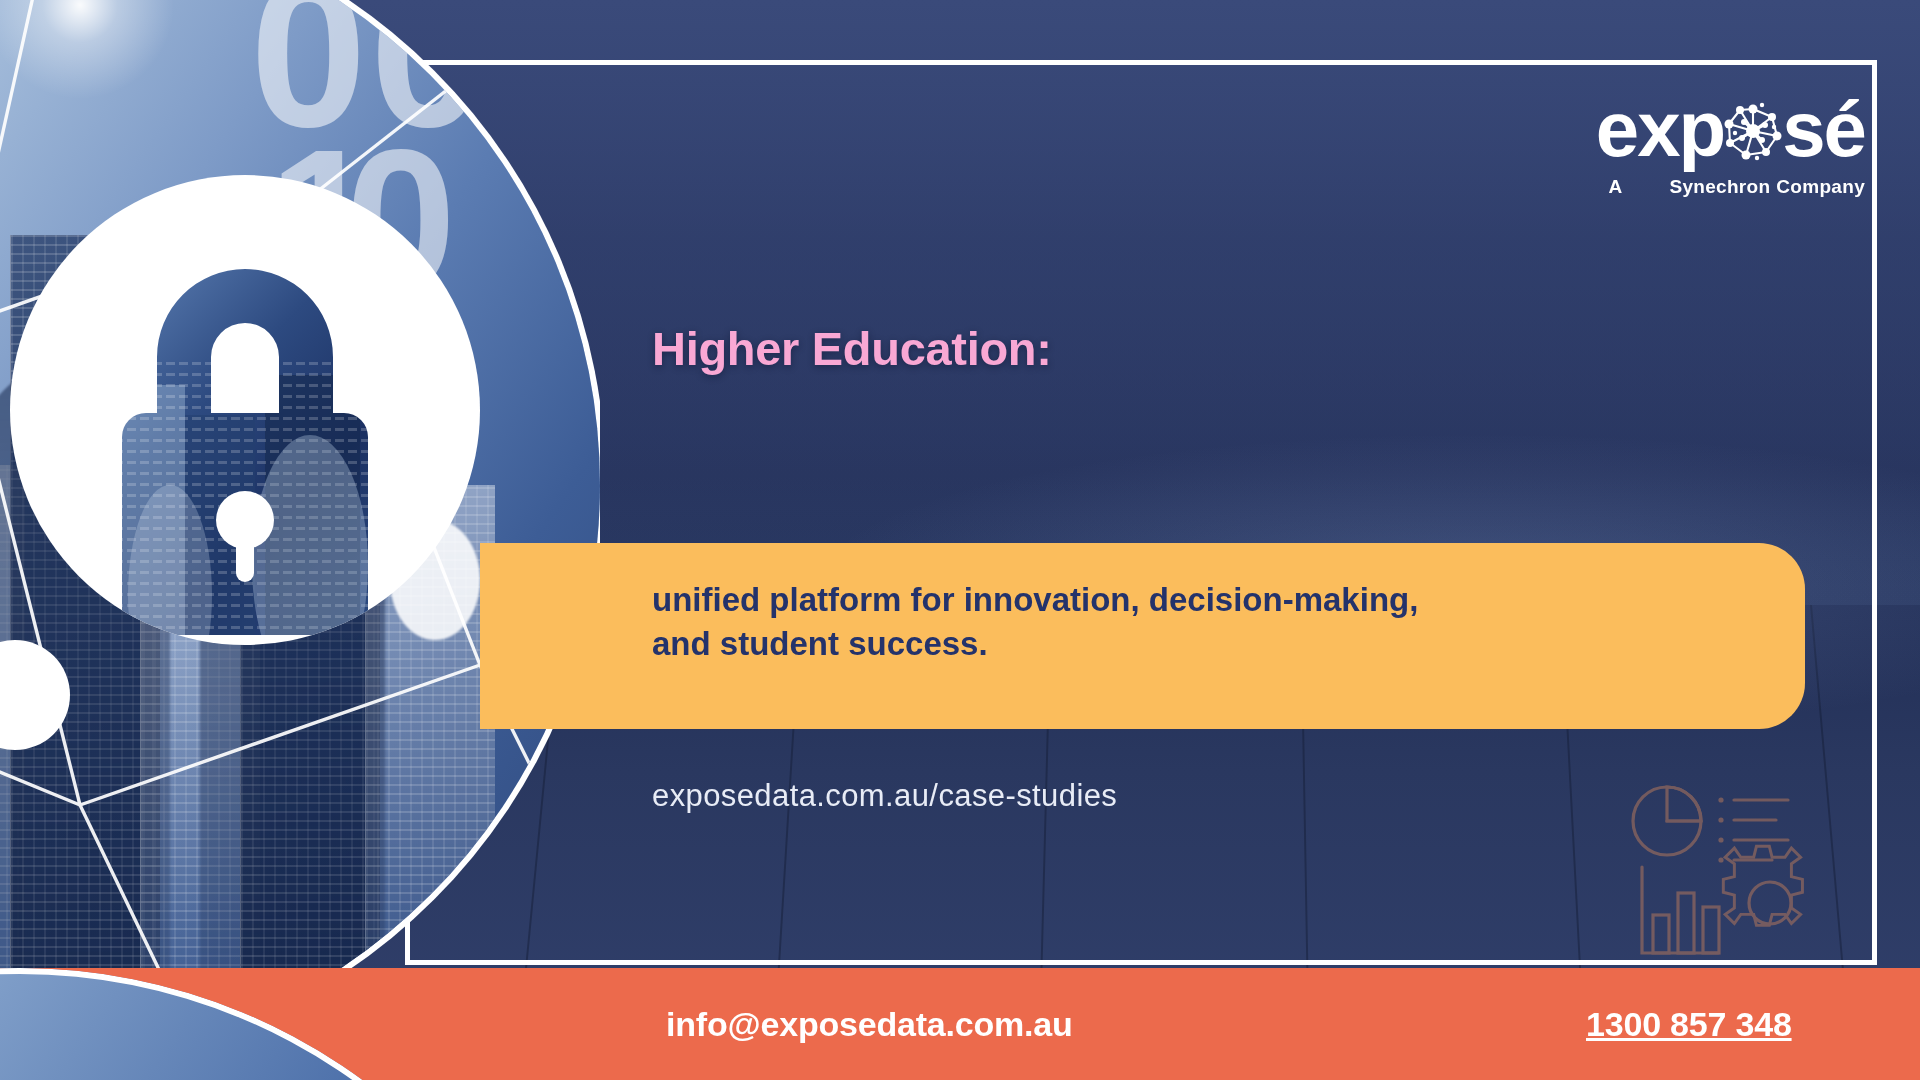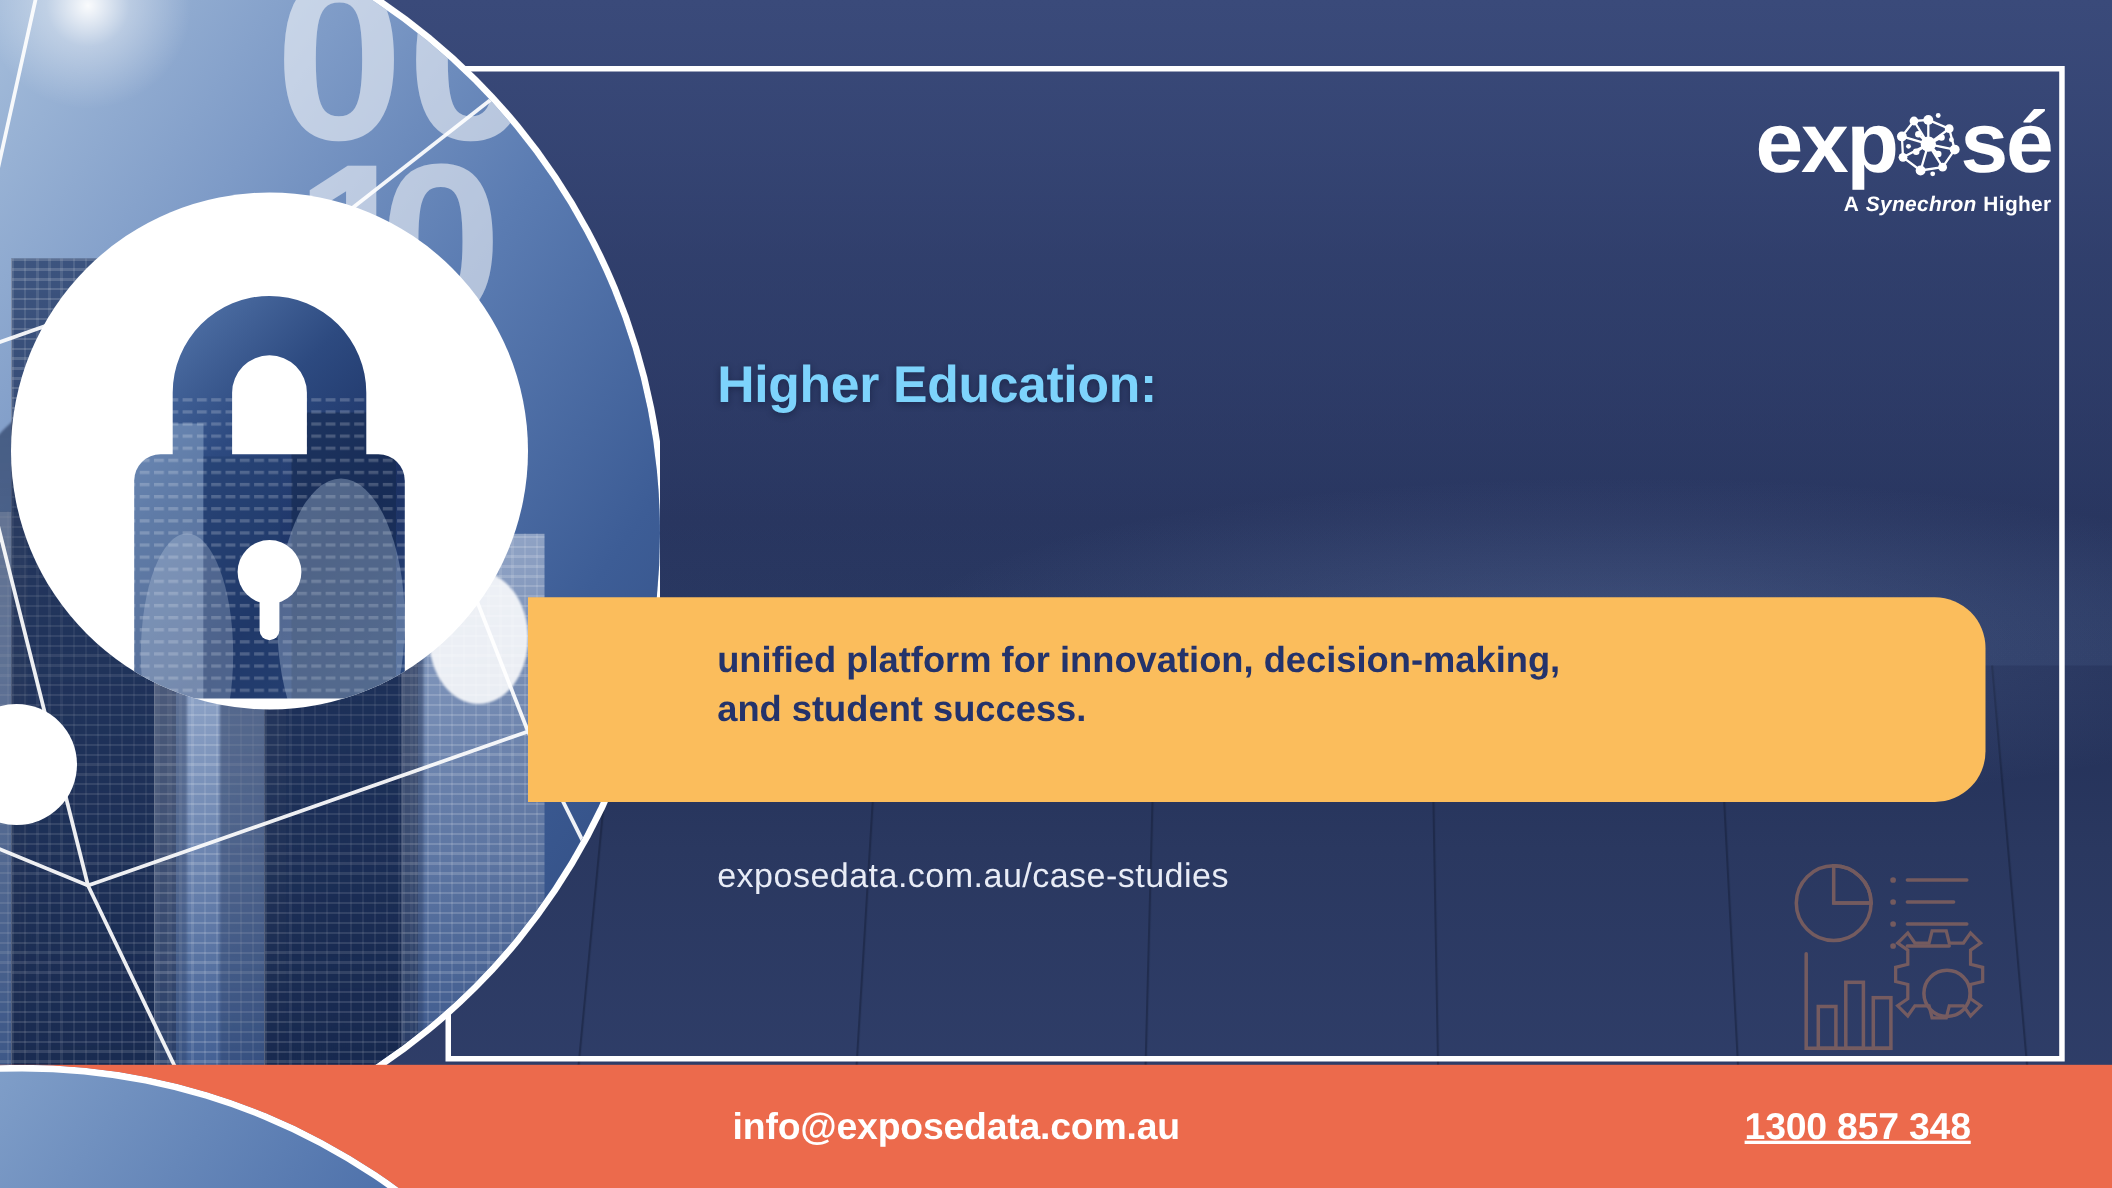--- a/index.html
+++ b/index.html
@@ -70,24 +70,24 @@
     background:rgba(255,255,255,.85);z-index:8;filter:blur(1px);}
 
   
   .logo{position:absolute;right:55px;top:92px;z-index:10;text-align:center;}
   .logo-word{font-size:78px;font-weight:800;color:#fff;letter-spacing:-2px;line-height:.95;
     display:flex;align-items:baseline;justify-content:flex-end;}
   .logo-word .lt{display:inline-block;}
   .logo-node{display:inline-block;width:62px;height:62px;position:relative;transform:translateY(6px);margin:0 -2px;}
   .logo-tag{margin-top:10px;font-size:19px;color:#fff;letter-spacing:.3px;
     display:flex;justify-content:flex-end;align-items:center;gap:6px;font-weight:600;}
-  .logo-tag .it{font-style:italic;font-weight:600;}
-
-  
-  .headline{position:absolute;left:652px;top:322px;z-index:10;color:#7dd3fc;
+  .logo-tag .it{font-weight:600;margin-left:41px;}
+
+  
+  .headline{position:absolute;left:652px;top:322px;z-index:10;color:#f9a8d4;
     font-size:47px;font-weight:700;line-height:1.17;letter-spacing:-.3px;
     text-shadow:0 2px 7px rgba(10,18,42,.45);}
 
   
   .subband{position:absolute;left:480px;top:543px;width:1325px;height:186px;z-index:9;
     background:#fbbd5c;border-radius:0 46px 46px 0;}
   .subband-txt{position:absolute;left:652px;top:578px;width:1120px;z-index:10;
     color:#24336b;font-size:33px;font-weight:700;line-height:1.33;}
 
   
@@ -257,21 +257,21 @@
                      M24 55 L8 43 M8 43 L7 24 M7 24 L18 10 M18 10 L31 9
                      M43 25 L31 31 M20 38 L31 31 M40 40 L31 31 M22 22 L31 31"></path>
           </g>
         </svg>
       </span>
       <span class="lt">sé</span>
     </div>
     <div class="logo-tag">
       <span>A</span>
       <span class="it">Synechron</span>
-      <span>Higher</span>
+      <span>Company</span>
     </div>
   </div>
 
   <div class="headline">
     <div>Higher Education:</div>
   </div>
 
   <div class="subband"></div>
   <div class="subband-txt">
     <div>unified platform for innovation, decision-making,</div>

